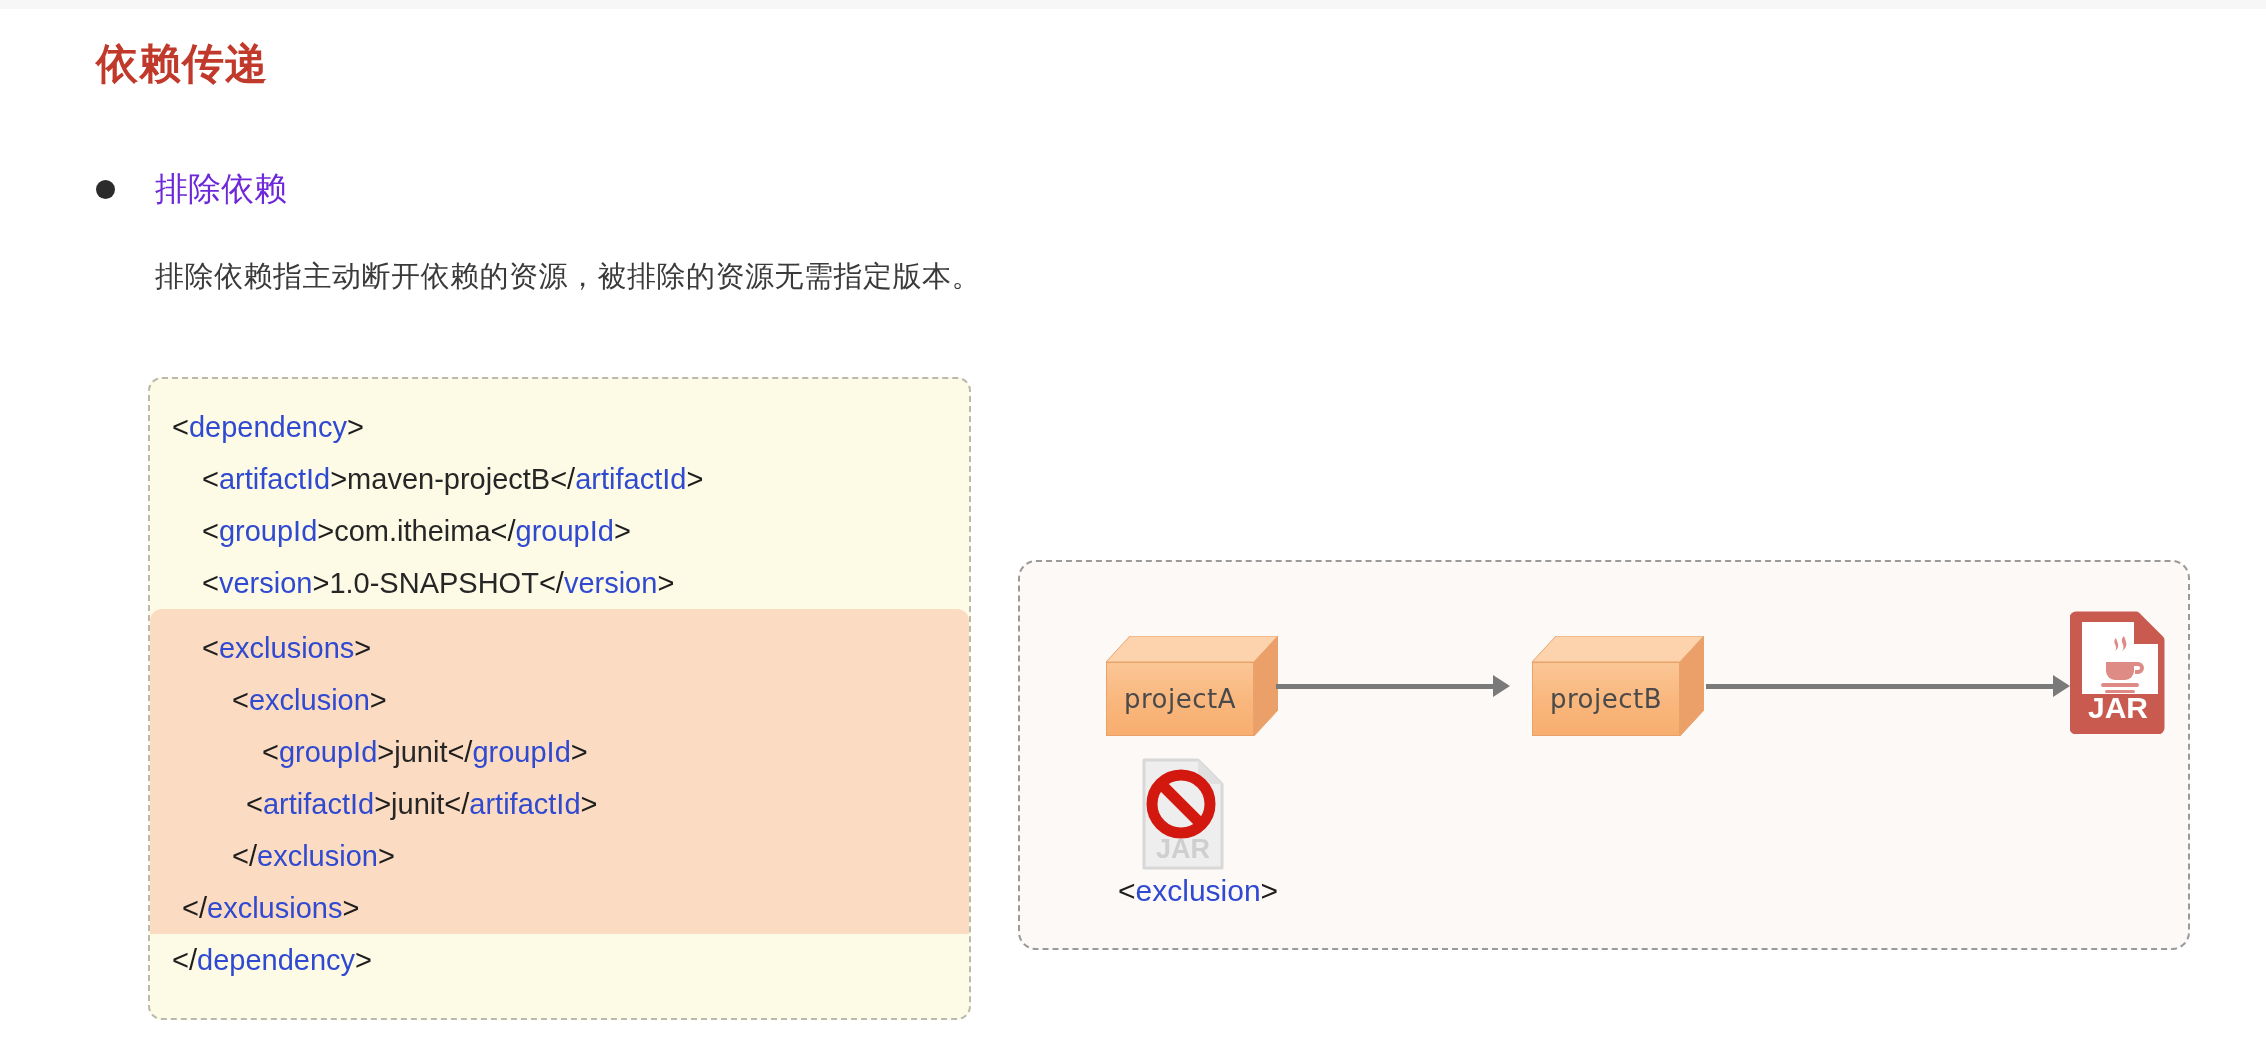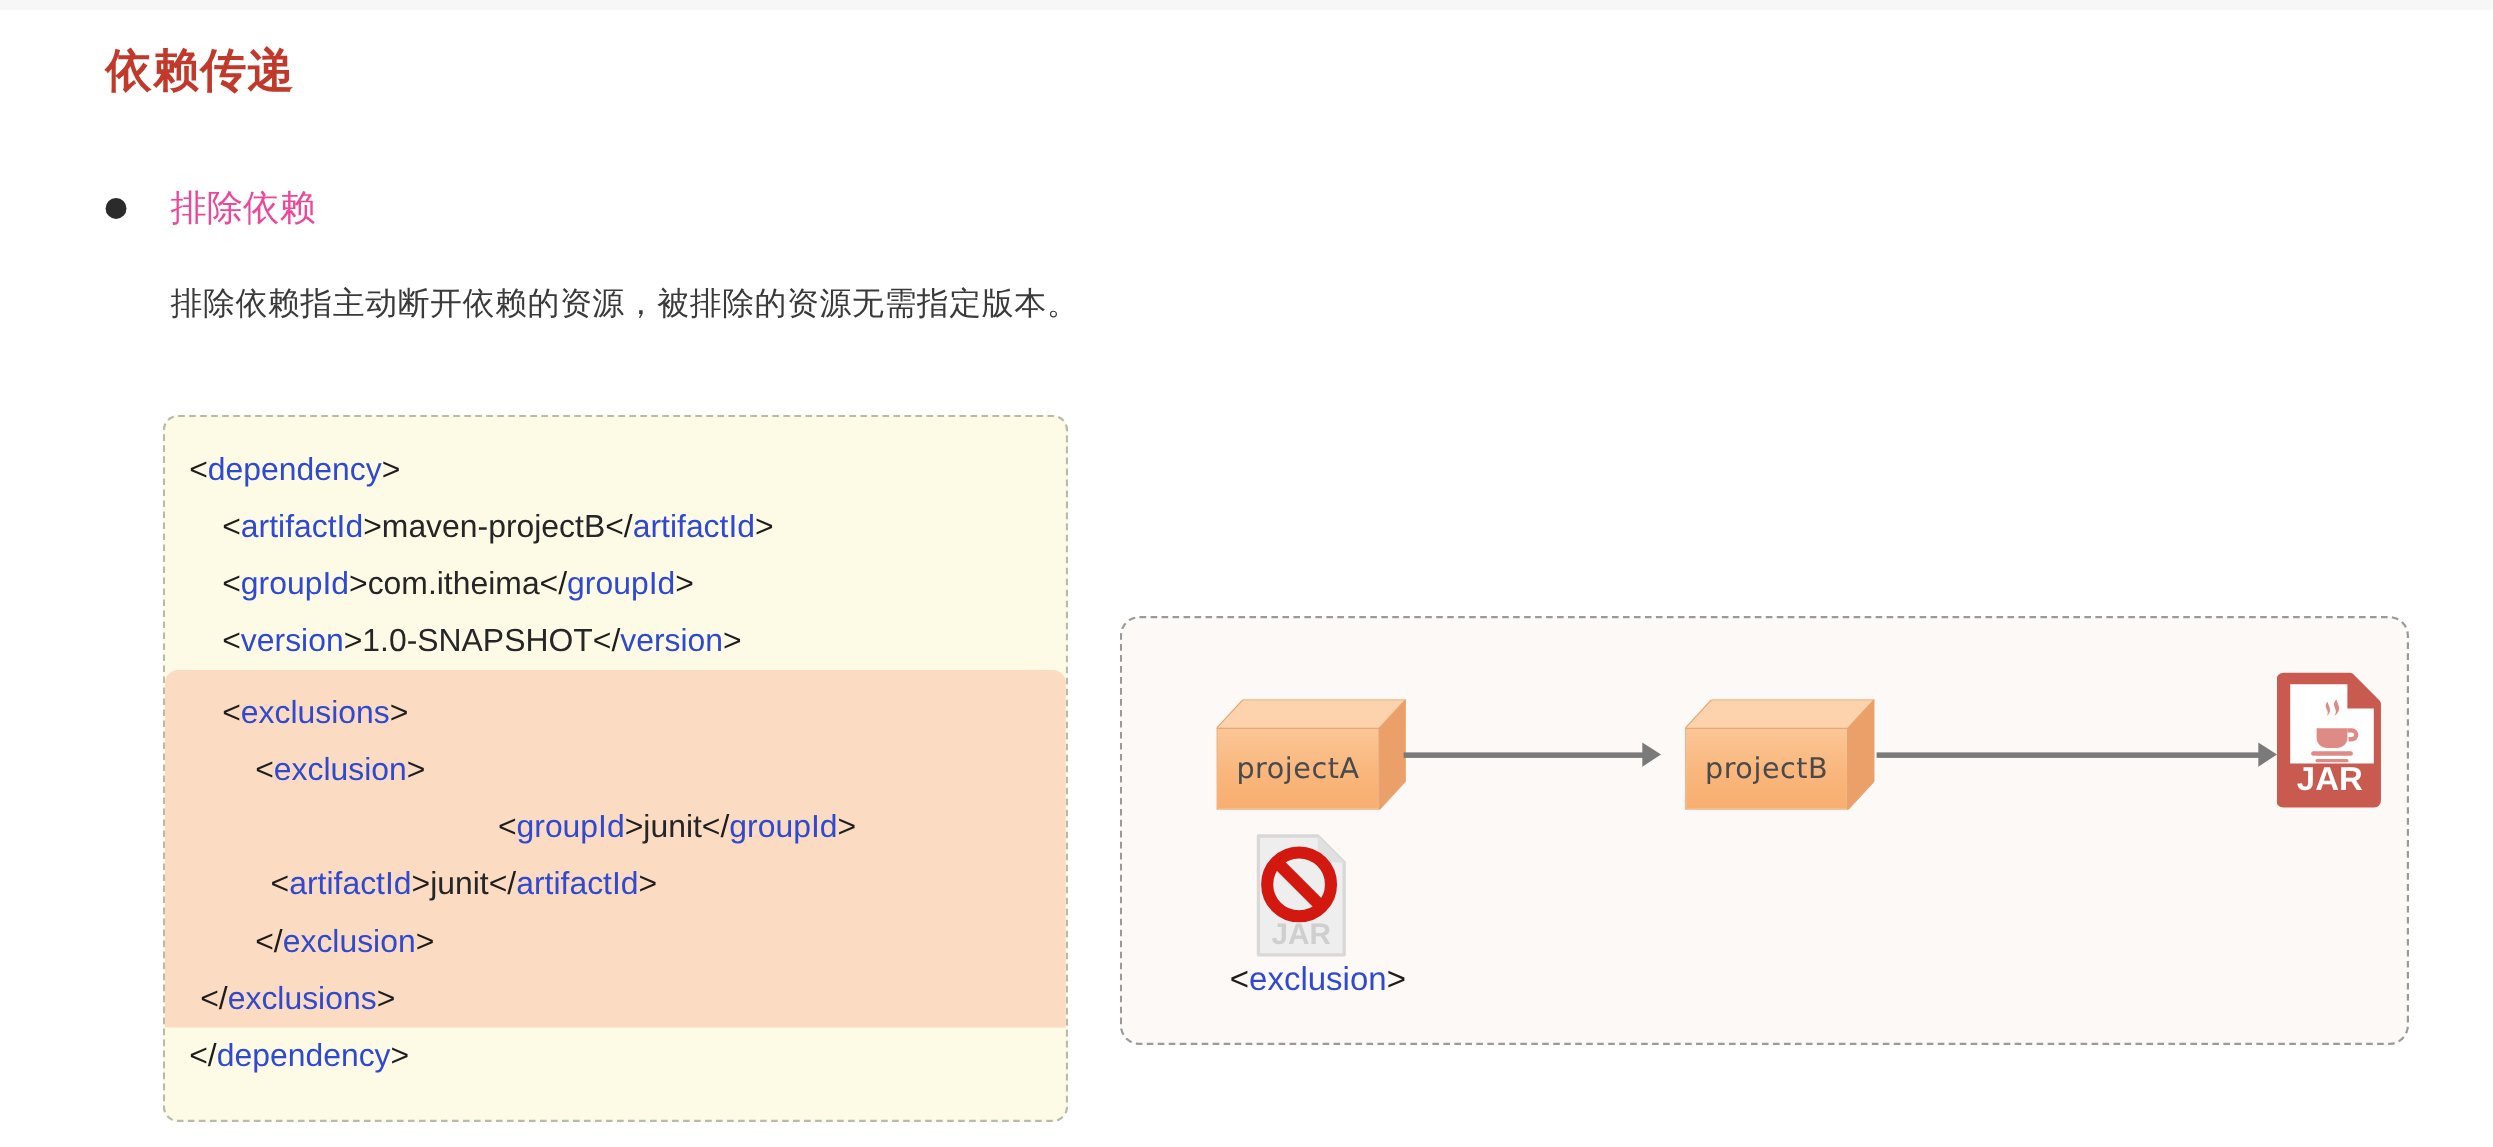--- a/index.html
+++ b/index.html
@@ -52,21 +52,21 @@
   .bullet-dot {
     width: 19px;
     height: 19px;
     border-radius: 50%;
     background: #2b2b2b;
     flex: 0 0 auto;
   }
   .bullet-label {
     margin-left: 40px;
     font-size: 33px;
-    color: #ec4899;
+    color: #6d28d9;
     line-height: 1.3;
     white-space: nowrap;
   }
 
   
   .body-paragraph {
     position: absolute;
     left: 155px;
     top: 255px;
     font-size: 29px;
@@ -196,21 +196,21 @@
   <div class="code-block" id="code-block">
       <div>
         <div class="code-line" style="padding-left: 22px;"><span class="brk">&lt;</span><span class="tag">dependency</span><span class="brk">&gt;</span></div>
         <div class="code-line" style="padding-left: 52px;"><span class="brk">&lt;</span><span class="tag">artifactId</span><span class="brk">&gt;</span><span class="val">maven-projectB</span><span class="brk">&lt;/</span><span class="tag">artifactId</span><span class="brk">&gt;</span></div>
         <div class="code-line" style="padding-left: 52px;"><span class="brk">&lt;</span><span class="tag">groupId</span><span class="brk">&gt;</span><span class="val">com.itheima</span><span class="brk">&lt;/</span><span class="tag">groupId</span><span class="brk">&gt;</span></div>
         <div class="code-line" style="padding-left: 52px;"><span class="brk">&lt;</span><span class="tag">version</span><span class="brk">&gt;</span><span class="val">1.0-SNAPSHOT</span><span class="brk">&lt;/</span><span class="tag">version</span><span class="brk">&gt;</span></div>
       </div>
       <div class="code-highlight">
         <div class="code-line" style="padding-left: 52px;"><span class="brk">&lt;</span><span class="tag">exclusions</span><span class="brk">&gt;</span></div>
         <div class="code-line" style="padding-left: 82px;"><span class="brk">&lt;</span><span class="tag">exclusion</span><span class="brk">&gt;</span></div>
-        <div class="code-line" style="padding-left: 112px; text-align: center;"><span class="brk">&lt;</span><span class="tag">groupId</span><span class="brk">&gt;</span><span class="val">junit</span><span class="brk">&lt;/</span><span class="tag">groupId</span><span class="brk">&gt;</span></div>
+        <div class="code-line" style="padding-left: 112px;"><span class="brk">&lt;</span><span class="tag">groupId</span><span class="brk">&gt;</span><span class="val">junit</span><span class="brk">&lt;/</span><span class="tag">groupId</span><span class="brk">&gt;</span></div>
         <div class="code-line" style="padding-left: 96px;"><span class="brk">&lt;</span><span class="tag">artifactId</span><span class="brk">&gt;</span><span class="val">junit</span><span class="brk">&lt;/</span><span class="tag">artifactId</span><span class="brk">&gt;</span></div>
         <div class="code-line" style="padding-left: 82px;"><span class="brk">&lt;/</span><span class="tag">exclusion</span><span class="brk">&gt;</span></div>
         <div class="code-line" style="padding-left: 32px;"><span class="brk">&lt;/</span><span class="tag">exclusions</span><span class="brk">&gt;</span></div>
       </div>
       <div>
         <div class="code-line" style="padding-left: 22px;"><span class="brk">&lt;/</span><span class="tag">dependency</span><span class="brk">&gt;</span></div>
       </div>
     </div>
 
   <div class="diagram-panel">

